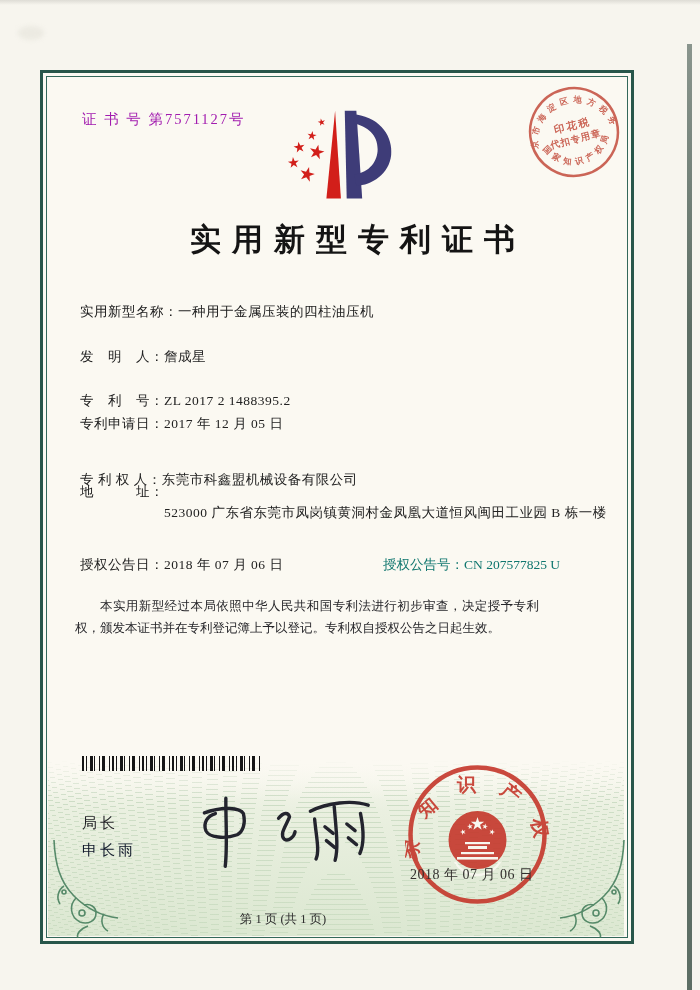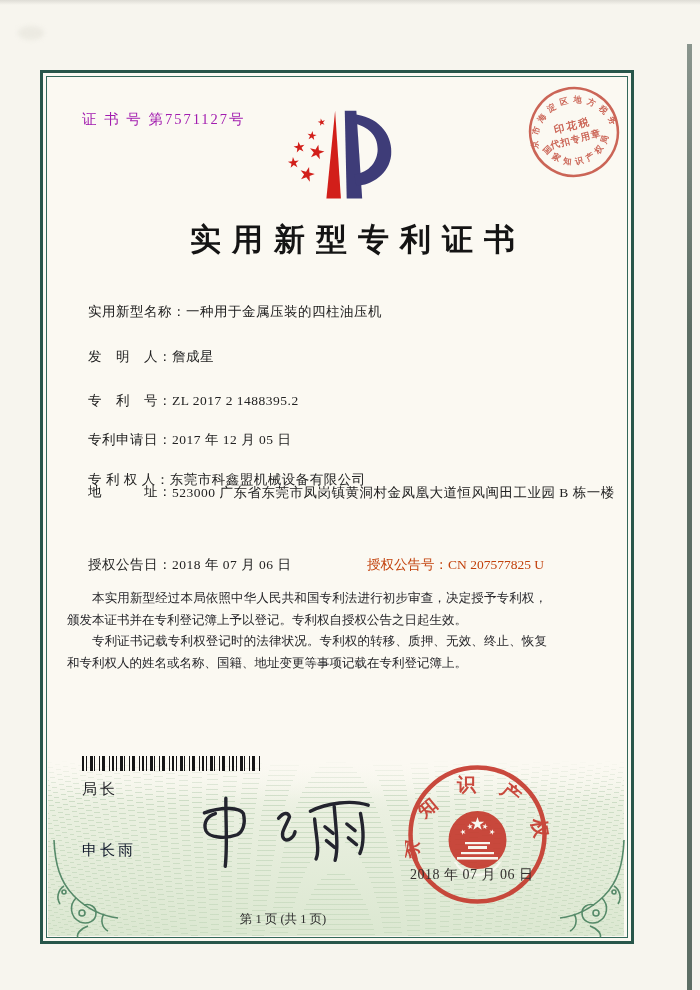--- a/index.html
+++ b/index.html
@@ -23,34 +23,34 @@
       linear-gradient(to bottom, rgba(219,231,210,0) 0%, rgba(214,229,203,.45) 28%, rgba(206,224,195,.7) 100%),
       repeating-radial-gradient(ellipse 900px 320px at 50% 300%, rgba(120,164,120,.4) 0 1px, rgba(120,164,120,0) 1px 7px);
   }
   .guilloche-fade{left:48px;top:760px;width:576px;height:40px;z-index:1;
     background:linear-gradient(#fbf9f2,rgba(251,249,242,0));}
   
   .cert-no{left:82px;top:110px;font-size:14.5px;letter-spacing:2px;color:#a21caf;z-index:4;}
   .title{left:8px;top:219px;width:700px;text-align:center;font-size:31px;font-weight:bold;
     letter-spacing:11px;color:#141414;z-index:4;}
   .row{left:80px;font-size:13.5px;z-index:4;white-space:nowrap;color:#222;}
-  .row .lbl{letter-spacing:.5px;margin-left:8px;}
-  .row .val{letter-spacing:.5px;}
+  .row .lbl{letter-spacing:.5px;}
+  .row .val{letter-spacing:.5px;margin-top:20px;}
   .addr-val{display:inline-block;white-space:normal;width:452px;vertical-align:top;line-height:20px;}
-  .grant-right{left:367px;top:556px;font-size:13.5px;z-index:4;white-space:nowrap;color:#c2410c;}
+  .grant-right{left:383px;top:556px;font-size:13.5px;z-index:4;white-space:nowrap;color:#0f766e;}
   .paras{left:67px;top:588px;width:480px;z-index:4;font-size:12.5px;line-height:21.5px;
     text-align:justify;color:#26262a;}
-  .paras p{margin:0;text-indent:2em;}
+  .paras p{margin:8px;text-indent:2em;}
   .barcode{left:82px;top:756px;width:178px;height:15px;z-index:3;
     background:repeating-linear-gradient(90deg,
       #151515 0 2px,transparent 2px 4px,#151515 4px 5px,transparent 5px 8px,
       #151515 8px 11px,transparent 11px 12px,#151515 12px 13px,transparent 13px 17px,
       #151515 17px 18px,transparent 18px 20px,#151515 20px 23px,transparent 23px 27px,
       #151515 27px 28px,transparent 28px 30px);}
-  .director-title{left:82px;top:780px;font-size:15px;letter-spacing:3px;z-index:4;color:#1d1d22;}
+  .director-title{left:82px;top:814px;font-size:15px;letter-spacing:3px;z-index:4;color:#1d1d22;}
   .director-name{left:82px;top:841px;font-size:15px;letter-spacing:3px;z-index:4;color:#0f172a;}
   .signature{left:183px;top:790px;z-index:5;transform:rotate(-2deg);}
   .seal-main{left:405px;top:762px;z-index:5;opacity:.9;}
   .seal-date{left:410px;top:866px;font-size:14px;letter-spacing:.5px;color:#33302e;z-index:6;white-space:nowrap;}
   .seal-tax{left:527px;top:85px;z-index:4;opacity:.85;}
   .cnipa-logo{left:280px;top:104px;z-index:4;}
   .footer{left:40px;top:911px;width:486px;text-align:center;font-size:12.5px;z-index:4;color:#2c2c2c;}
   .flourish-br{left:556px;top:838px;z-index:2;}
   .flourish-bl{left:50px;top:838px;z-index:2;transform:scaleX(-1);}
 </style>
@@ -132,39 +132,38 @@
 
 <div class="abs row" style="top:303px">
   <span class="lbl">实用新型名称：</span><span class="val">一种用于金属压装的四柱油压机</span>
 </div>
 <div class="abs row" style="top:348px">
   <span class="lbl">发　明　人：</span><span class="val">詹成星</span>
 </div>
 <div class="abs row" style="top:392px">
   <span class="lbl">专　利　号：</span><span class="val">ZL 2017 2 1488395.2</span>
 </div>
-<div class="abs row" style="top:431px">
+<div class="abs row" style="top:415px">
   <span class="lbl">专利申请日：</span><span class="val">2017 年 12 月 05 日</span>
 </div>
 <div class="abs row" style="top:471px">
   <span class="lbl">专 利 权 人：</span><span class="val">东莞市科鑫盟机械设备有限公司</span>
 </div>
 <div class="abs row" style="top:483px">
   <span class="lbl" style="vertical-align:top">地　　　址：</span><span class="val addr-val">523000 广东省东莞市凤岗镇黄洞村金凤凰大道恒风闽田工业园 B 栋一楼</span>
 </div>
 <div class="abs row" style="top:556px">
   <span class="lbl">授权公告日：</span><span class="val">2018 年 07 月 06 日</span>
 </div>
 <div class="abs grant-right">
   <span class="lbl">授权公告号：</span><span class="val">CN 207577825 U</span>
 </div>
 
 <div class="abs paras">
   <p>本实用新型经过本局依照中华人民共和国专利法进行初步审查，决定授予专利权，颁发本证书并在专利登记簿上予以登记。专利权自授权公告之日起生效。</p>
-  <p>专利证书记载专利权登记时的法律状况。专利权的转移、质押、无效、终止、恢复和专利权人的姓名或名称、国籍、地址变更等事项记载在专利登记簿上。</p>
 </div>
 
 <div class="abs barcode"></div>
 
 <div class="abs director-title">局长</div>
 <div class="abs director-name">申长雨</div>
 
 <svg class="abs signature" width="210" height="80" viewBox="0 0 210 80">
   <g stroke="#23242e" stroke-width="3.4" fill="none" stroke-linecap="round" stroke-linejoin="round">
     <path d="M44,6 C43,30 44,55 41,74"></path>

